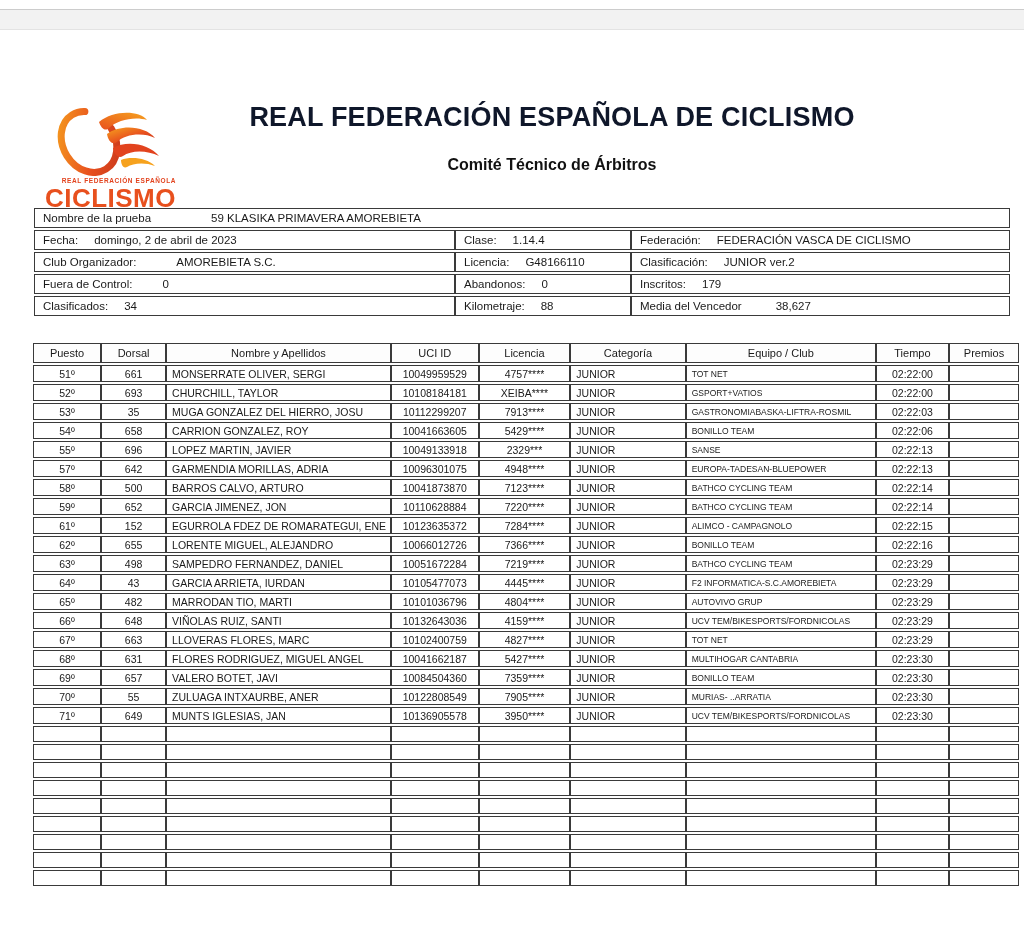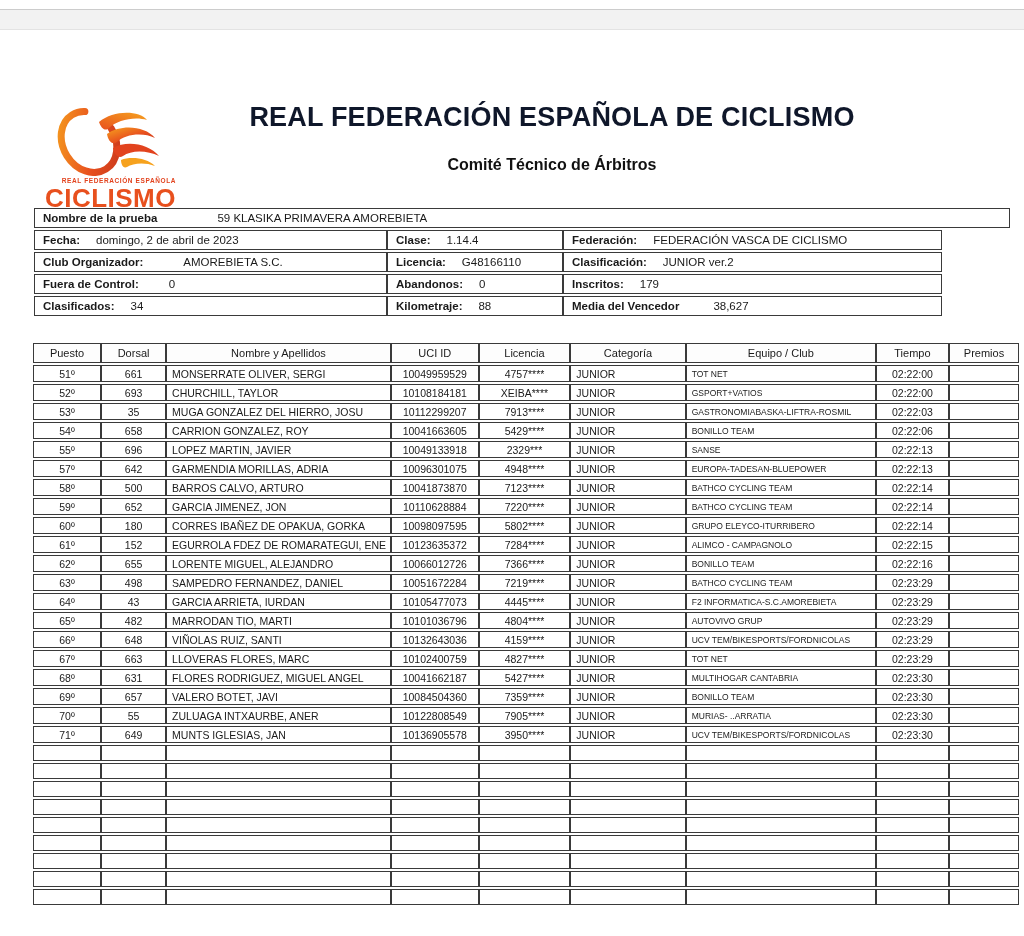--- a/index.html
+++ b/index.html
@@ -27,24 +27,24 @@
 
   
   .info{position:absolute;left:34px;top:208px;width:976px;}
   .info-row{display:flex;margin-bottom:2px;}
   .info-cell{
     border:1px solid #3a3a3a;background:#fff;
     height:20px;display:flex;align-items:center;
     padding:0 8px;box-sizing:border-box;
     font-size:11.5px;white-space:nowrap;overflow:hidden;
   }
-  .info-cell .lbl{font-weight:bold;}
+  .info-cell .lbl{font-weight:normal;}
   .info-cell .val{margin-left:16px;}
   .w-full{width:976px;}
-  .w-left{width:353px;align-items:center;}
+  .w-left{width:421px;align-items:center;}
   .w-mid{width:176px;}
   .w-right{width:379px;}
 
   
   .results-wrap{position:absolute;left:33px;top:341px;width:986px;}
   table.results{
     width:100%;border-collapse:separate;border-spacing:0 2px;
     table-layout:fixed;
   }
   table.results th, table.results td{
@@ -272,31 +272,20 @@
           <td>652</td>
           <td class="al">GARCIA JIMENEZ, JON</td>
           <td>10110628884</td>
           <td>7220****</td>
           <td class="al">JUNIOR</td>
           <td class="team">BATHCO CYCLING TEAM</td>
           <td>02:22:14</td>
           <td></td>
         </tr>
         <tr>
-          <td>60º</td>
-          <td>180</td>
-          <td class="al">CORRES IBAÑEZ DE OPAKUA, GORKA</td>
-          <td>10098097595</td>
-          <td>5802****</td>
-          <td class="al">JUNIOR</td>
-          <td class="team">GRUPO ELEYCO-ITURRIBERO</td>
-          <td>02:22:14</td>
-          <td></td>
-        </tr>
-        <tr>
           <td>61º</td>
           <td>152</td>
           <td class="al">EGURROLA FDEZ DE ROMARATEGUI, ENE</td>
           <td>10123635372</td>
           <td>7284****</td>
           <td class="al">JUNIOR</td>
           <td class="team">ALIMCO - CAMPAGNOLO</td>
           <td>02:22:15</td>
           <td></td>
         </tr>

